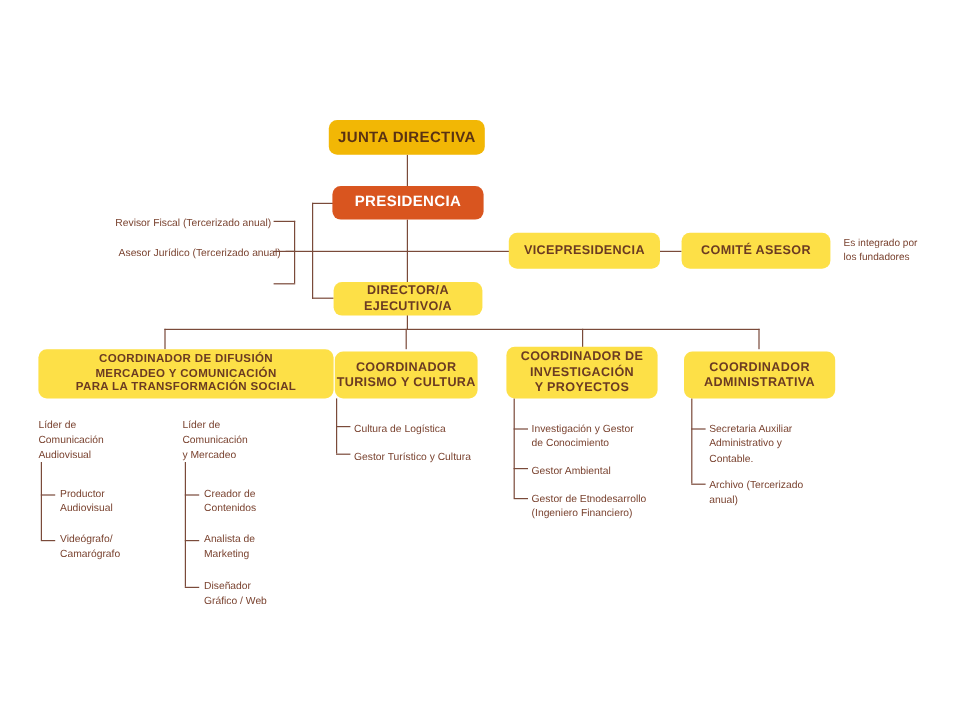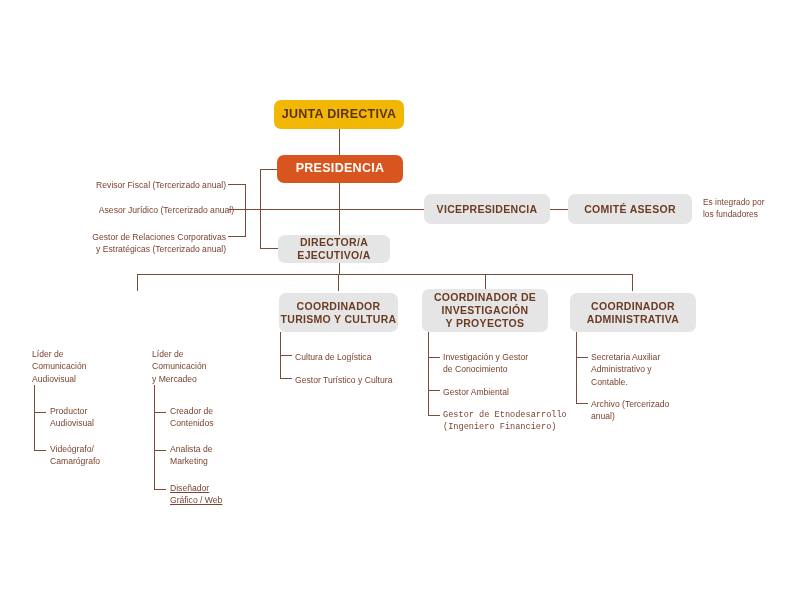--- a/index.html
+++ b/index.html
@@ -45,21 +45,21 @@
     font-size: 12.5px;
     font-weight: 700;
   }
   .box-pres {
     background: #d9551f;
     color: #ffffff;
     font-size: 12.5px;
     font-weight: 700;
   }
   .box-cream {
-    background: #e5e5e5;
+    background: #fde047;
     color: #6b3b22;
     font-size: 10.5px;
     font-weight: 700;
   }
   .box-cream.sm { font-size: 9.6px; }
 
   
   .lbl {
     position: absolute;
     color: #7a4330;
@@ -122,47 +122,47 @@
   <div class="ln h" style="left:576px; top:403px; width:12px;"></div>
 
   <div class="box box-top" style="left:274px; top:100px; width:130px; height:29px;">JUNTA DIRECTIVA</div>
 
   <div class="box box-pres" style="left:277px; top:155px; width:126px; height:28px;">PRESIDENCIA</div>
 
   <div class="box box-cream" style="left:424px; top:194px; width:126px; height:30px;">VICEPRESIDENCIA</div>
 
   <div class="box box-cream" style="left:568px; top:194px; width:124px; height:30px;">COMITÉ ASESOR</div>
 
-  <div class="box box-cream" style="left:278px; top:235px; width:112px; height:28px;">DIRECTOR/A<br>EJECUTIVO/A</div>
+  <div class="box box-cream" style="left:278px; top:235px; width:124px; height:28px;">DIRECTOR/A<br>EJECUTIVO/A</div>
 
   <div class="lbl note" style="left:703px; top:196px; width:95px;">Es integrado por<br>los fundadores</div>
 
   <div class="lbl right" style="left:40px; top:179px; width:186px;">Revisor Fiscal (Tercerizado anual)</div>
   <div class="lbl right" style="left:48px; top:204px; width:186px;">Asesor Jurídico (Tercerizado anual)</div>
-  <div class="lbl right" style="left:30px; top:231px; width:196px;">Gestor de Relaciones Corporativas<br>y Estratégicas (Tercerizado anual)</div>
 
+  <div class="box box-cream sm" style="left:32px; top:291px; width:246px; height:41px;">COORDINADOR DE DIFUSIÓN<br>MERCADEO Y COMUNICACIÓN<br>PARA LA TRANSFORMACIÓN SOCIAL</div>
 
   <div class="box box-cream" style="left:279px; top:293px; width:119px; height:39px;">COORDINADOR<br>TURISMO Y CULTURA</div>
 
   <div class="box box-cream" style="left:422px; top:289px; width:126px; height:43px;">COORDINADOR DE<br>INVESTIGACIÓN<br>Y PROYECTOS</div>
 
   <div class="box box-cream" style="left:570px; top:293px; width:126px; height:39px;">COORDINADOR<br>ADMINISTRATIVA</div>
 
   <div class="lbl lead" style="left:32px; top:348px; width:100px;">Líder de<br>Comunicación<br>Audiovisual</div>
   <div class="lbl" style="left:50px; top:405px; width:100px;">Productor<br>Audiovisual</div>
   <div class="lbl" style="left:50px; top:443px; width:100px;">Videógrafo/<br>Camarógrafo</div>
 
   <div class="lbl lead" style="left:152px; top:348px; width:100px;">Líder de<br>Comunicación<br>y Mercadeo</div>
   <div class="lbl" style="left:170px; top:405px; width:100px;">Creador de<br>Contenidos</div>
   <div class="lbl" style="left:170px; top:443px; width:100px;">Analista de<br>Marketing</div>
-  <div class="lbl" style="left:170px; top:482px; width:105px;text-decoration:underline;">Diseñador<br>Gráfico / Web</div>
+  <div class="lbl" style="left:170px; top:482px; width:105px;">Diseñador<br>Gráfico / Web</div>
 
   <div class="lbl" style="left:295px; top:351px; width:130px;">Cultura de Logística</div>
   <div class="lbl" style="left:295px; top:374px; width:135px;">Gestor Turístico y Cultura</div>
 
   <div class="lbl" style="left:443px; top:351px; width:125px;">Investigación y Gestor<br>de Conocimiento</div>
   <div class="lbl" style="left:443px; top:386px; width:125px;">Gestor Ambiental</div>
-  <div class="lbl" style="left:443px; top:409px; width:130px;font-family:Liberation Mono, monospace;">Gestor de Etnodesarrollo<br>(Ingeniero Financiero)</div>
+  <div class="lbl" style="left:443px; top:409px; width:130px;">Gestor de Etnodesarrollo<br>(Ingeniero Financiero)</div>
 
   <div class="lbl" style="left:591px; top:351px; width:115px;">Secretaria Auxiliar<br>Administrativo y<br>Contable.</div>
   <div class="lbl" style="left:591px; top:398px; width:115px;">Archivo (Tercerizado<br>anual)</div>
 
 </div>
 
 </body></html>

